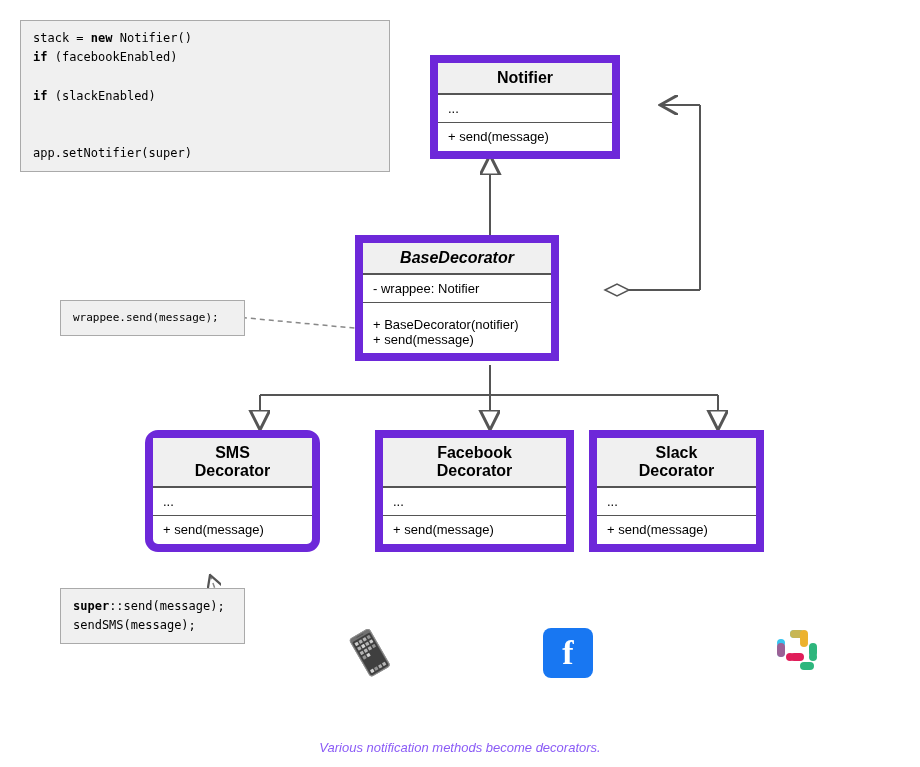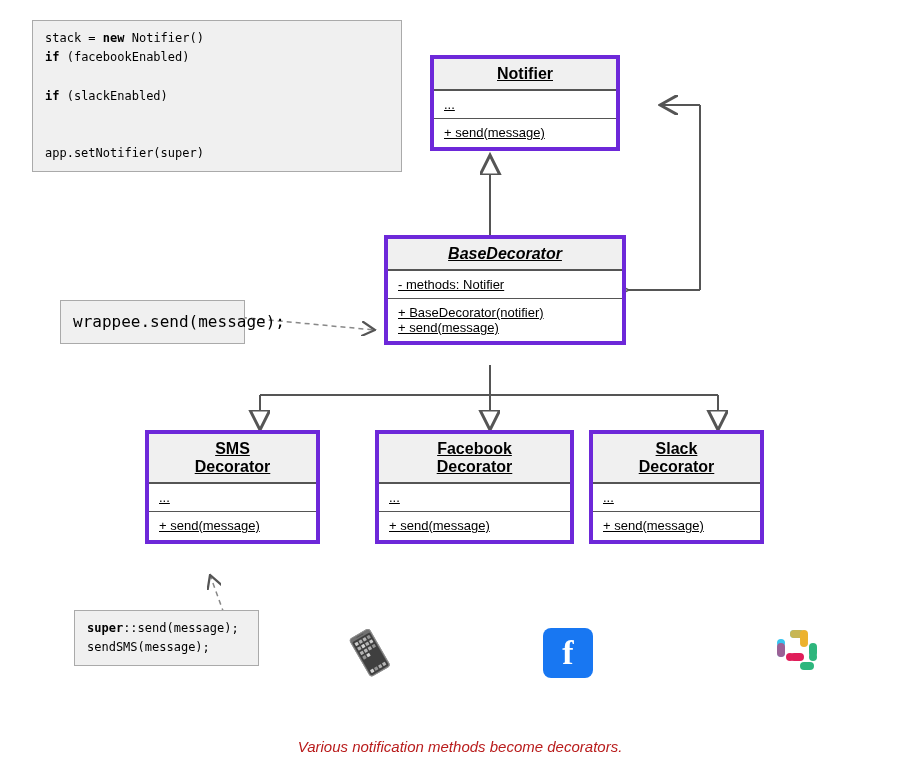--- a/index.html
+++ b/index.html
@@ -13,24 +13,23 @@
     }
     .diagram-container {
       position: relative;
       width: 920px;
       height: 767px;
     }
 
     
     .uml-box {
       position: absolute;
-      border: 4px solid #6d28d9;
+      border: 8px solid #6d28d9;
       background: #fff;
       text-align: left;
-      text-decoration: underline;
     }
     .uml-box .uml-title {
       padding: 6px 10px;
       text-align: center;
       font-weight: bold;
       border-bottom: 2px solid #555;
       background: #f0f0f0;
     }
     .uml-box .uml-title.italic {
       font-style: italic;
@@ -69,22 +68,22 @@
       pointer-events: none;
     }
 
     
     .caption {
       position: absolute;
       bottom: 12px;
       left: 50%;
       transform: translateX(-50%);
       font-style: italic;
-      color: #b91c1c;
-      font-size: 15px;
+      color: #8b5cf6;
+      font-size: 13px;
       white-space: nowrap;
     }
 
     
     .icon-phone {
       position: absolute;
       font-size: 38px;
     }
 
     
@@ -152,60 +151,60 @@
 
     <line x1="230" y1="630" x2="210" y2="575" stroke="#888" stroke-width="1.5" stroke-dasharray="5,4" marker-end="url(#arrow-right)"></line>
   </svg>
 
   <div class="uml-box" style="left: 430px; top: 55px; width: 190px;">
     <div class="uml-title">Notifier</div>
     <div class="uml-section">...</div>
     <div class="uml-section">+ send(message)</div>
   </div>
 
-  <div class="uml-box" style="left: 384px; top: 235px; width: 242px;">
+  <div class="uml-box" style="left: 355px; top: 235px; width: 204px;">
     <div class="uml-title italic">BaseDecorator</div>
-    <div class="uml-section">- methods: Notifier</div>
-    <div class="uml-section" style="white-space: pre-line;">+ BaseDecorator(notifier)
+    <div class="uml-section">- wrappee: Notifier</div>
+    <div class="uml-section" style="white-space: pre-line; margin-top: 8px;">+ BaseDecorator(notifier)
 + send(message)</div>
   </div>
 
-  <div class="uml-box" style="left: 145px; top: 430px; width: 175px;">
+  <div class="uml-box" style="left: 145px; top: 430px; width: 175px; border-radius: 13px;">
     <div class="uml-title">SMS<br>Decorator</div>
     <div class="uml-section">...</div>
     <div class="uml-section">+ send(message)</div>
   </div>
 
   <div class="uml-box" style="left: 375px; top: 430px; width: 199px;">
     <div class="uml-title">Facebook<br>Decorator</div>
     <div class="uml-section">...</div>
     <div class="uml-section">+ send(message)</div>
   </div>
 
   <div class="uml-box" style="left: 589px; top: 430px; width: 175px;">
     <div class="uml-title">Slack<br>Decorator</div>
     <div class="uml-section">...</div>
     <div class="uml-section">+ send(message)</div>
   </div>
 
-  <div class="note-box" style="left: 20px; top: 20px; width: 370px; margin-left: 12px;">
+  <div class="note-box" style="left: 20px; top: 20px; width: 370px;">
     <span>stack = <span class="kw">new</span> Notifier()</span><br>
     <span><span class="kw">if</span> (facebookEnabled)</span><br>
     <br>
     <span><span class="kw">if</span> (slackEnabled)</span><br>
     <br>
     <br>
     <span>app.setNotifier(super)</span>
   </div>
 
-  <div class="note-box" style="left: 60px; top: 300px; width: 185px; font-size: 16px;">
+  <div class="note-box" style="left: 60px; top: 300px; width: 185px; font-size: 11px;">
     <span>wrappee.send(message);</span>
   </div>
 
-  <div class="note-box" style="left: 60px; top: 610px; width: 185px; margin-left: 14px;">
+  <div class="note-box" style="left: 60px; top: 588px; width: 185px;">
     <span><span class="kw">super</span>::send(message);<br>sendSMS(message);</span>
   </div>
 
   <div class="icon-phone" style="left: 345px; top: 630px; font-size: 40px; transform: rotate(-30deg); filter: grayscale(100%); opacity: 0.75;">
     📱
   </div>
 
   <div class="fb-icon" style="left: 543px; top: 628px;">
     <span style="font-family: Georgia, serif; font-weight: bold; font-size: 34px; color: white; line-height: 1;">f</span>
   </div>

